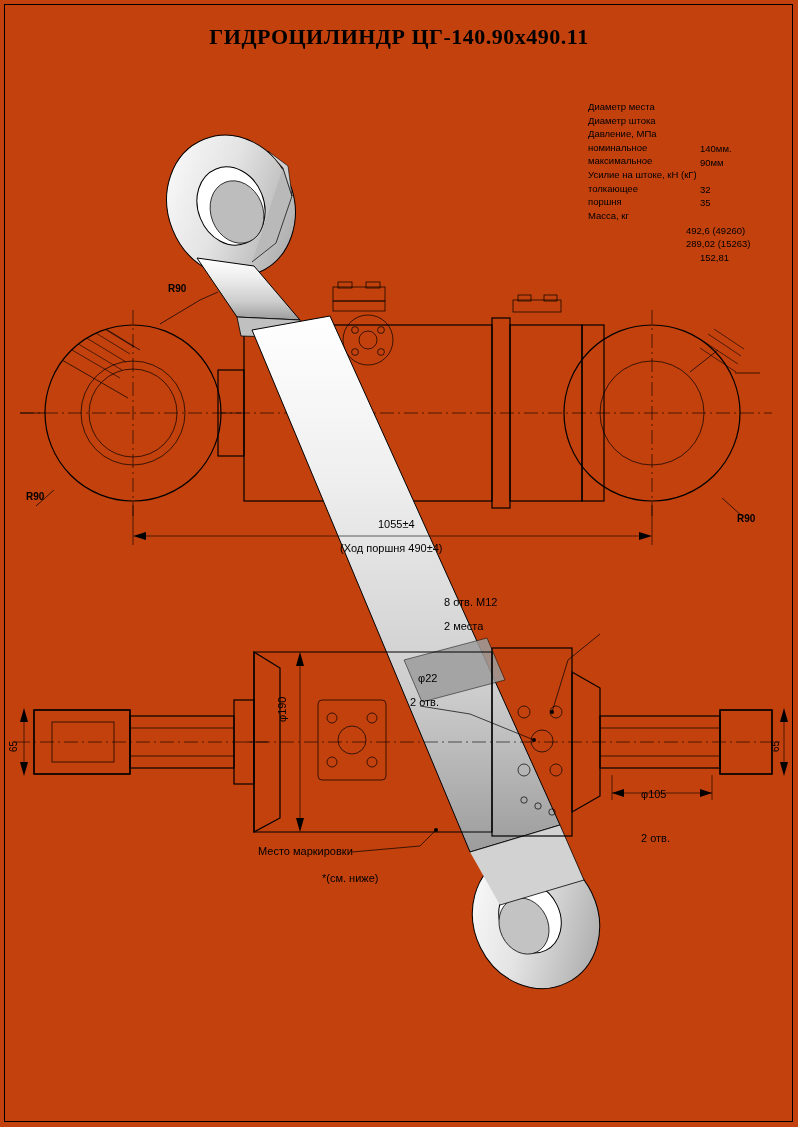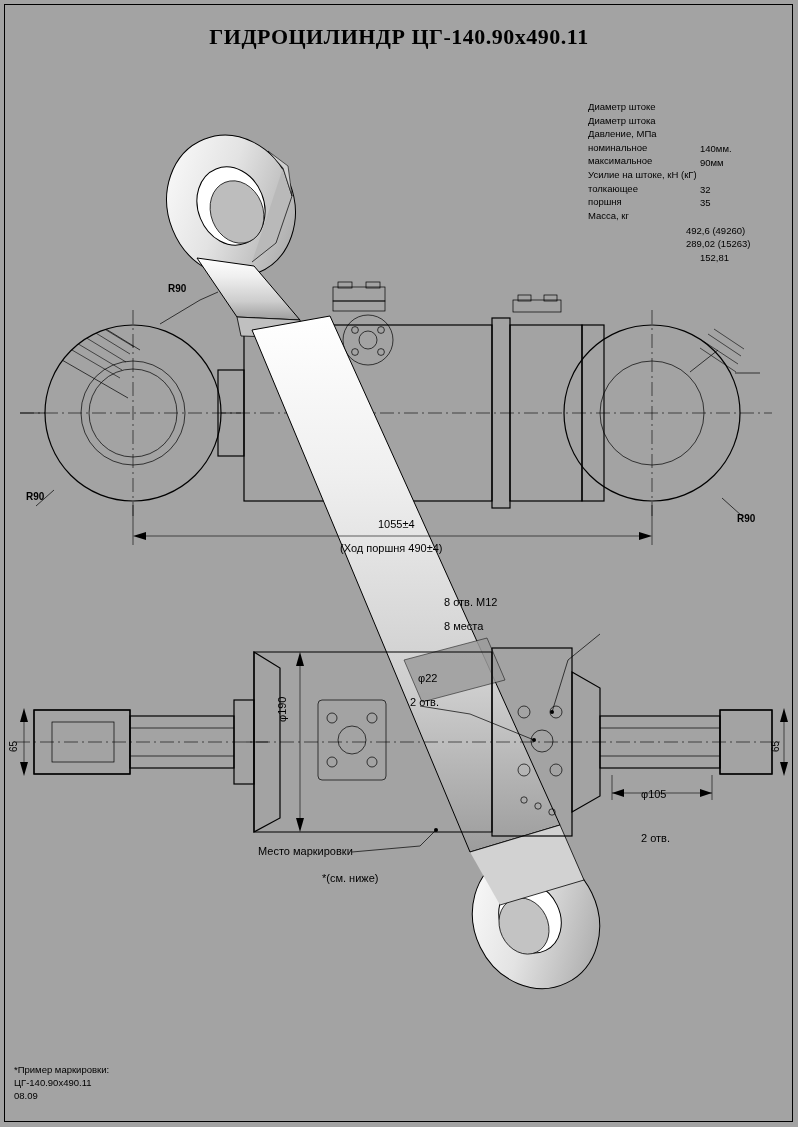--- a/index.html
+++ b/index.html
@@ -1,17 +1,17 @@
 <!DOCTYPE html>
 <html><head>
 <meta charset="utf-8">
 <style>
   html,body{margin:0;padding:0;background:#ffffff;}
   body{font-family:"Liberation Sans", sans-serif;color:#000;}
-  #page{position:relative;width:798px;height:1127px;overflow:hidden;background:#a3a3a3;}
+  #page{position:relative;width:798px;height:1127px;overflow:hidden;background:#c2410c;}
   .frame{position:absolute;left:4px;top:4px;width:789px;height:1118px;border:1px solid #000;box-sizing:border-box;}
   .title{position:absolute;left:0;top:24px;width:798px;text-align:center;
          font-family:"Liberation Serif", serif;font-weight:bold;font-size:22px;letter-spacing:.5px;}
   .spec{position:absolute;left:588px;top:100px;width:200px;font-size:9.5px;line-height:13.6px;}
   .spec .row{position:relative;height:13.6px;white-space:nowrap;}
   .spec .lbl{position:absolute;left:0;top:0;}
   .spec .val{position:absolute;left:112px;top:0;margin-top:42px;}
   .spec .val.wide{left:98px;}
   .note{position:absolute;font-size:10px;font-weight:bold;}
   .dimtxt{position:absolute;font-size:11px;white-space:nowrap;}
@@ -29,21 +29,21 @@
 <body>
 
 <div id="page">
 
   <div class="frame"></div>
 
   <div class="title">ГИДРОЦИЛИНДР ЦГ-140.90х490.11</div>
 
   <div class="spec">
     <div class="row">
-        <span class="lbl">Диаметр штоке</span>
+        <span class="lbl">Диаметр места</span>
         <span class="val">140мм.</span>
       </div>
     <div class="row">
         <span class="lbl">Диаметр штока</span>
         <span class="val">90мм</span>
       </div>
     <div class="row">
         <span class="lbl">Давление, МПа</span>
         <span class="val"></span>
       </div>
@@ -302,34 +302,29 @@
   </svg>
 
   <div class="note" style="left:168px;top:283px;">R90</div>
   <div class="note" style="left:26px;top:491px;">R90</div>
   <div class="note" style="left:737px;top:513px;">R90</div>
 
   <div class="dimtxt" style="left:378px;top:518px;">1055±4</div>
   <div class="dimtxt" style="left:340px;top:542px;">(Ход поршня 490±4)</div>
 
   <div class="dimtxt" style="left:444px;top:596px;">8 отв. М12</div>
-  <div class="dimtxt" style="left:444px;top:620px;">8 места</div>
+  <div class="dimtxt" style="left:444px;top:620px;">2 места</div>
 
   <div class="dimtxt" style="left:418px;top:672px;">φ22</div>
   <div class="dimtxt" style="left:410px;top:696px;">2 отв.</div>
 
   <div class="dimtxt" style="left:641px;top:788px;">φ105</div>
   <div class="dimtxt" style="left:641px;top:832px;">2 отв.</div>
 
   <div class="dimtxt" style="left:276px;top:722px;transform:rotate(-90deg);transform-origin:left top;">φ190</div>
   <div class="dimtxt small" style="left:8px;top:752px;transform:rotate(-90deg);transform-origin:left top;">65</div>
   <div class="dimtxt small" style="left:770px;top:752px;transform:rotate(-90deg);transform-origin:left top;">65</div>
 
   <div class="dimtxt" style="left:258px;top:845px;">Место маркировки</div>
   <div class="dimtxt" style="left:276px;top:872px;margin-left:46px;">*(см. ниже)</div>
 
-  <div class="footer">
-    <div>*Пример маркировки:</div>
-    <div>ЦГ-140.90х490.11</div>
-    <div>08.09</div>
-  </div>
 
 </div>
 
 </body></html>

